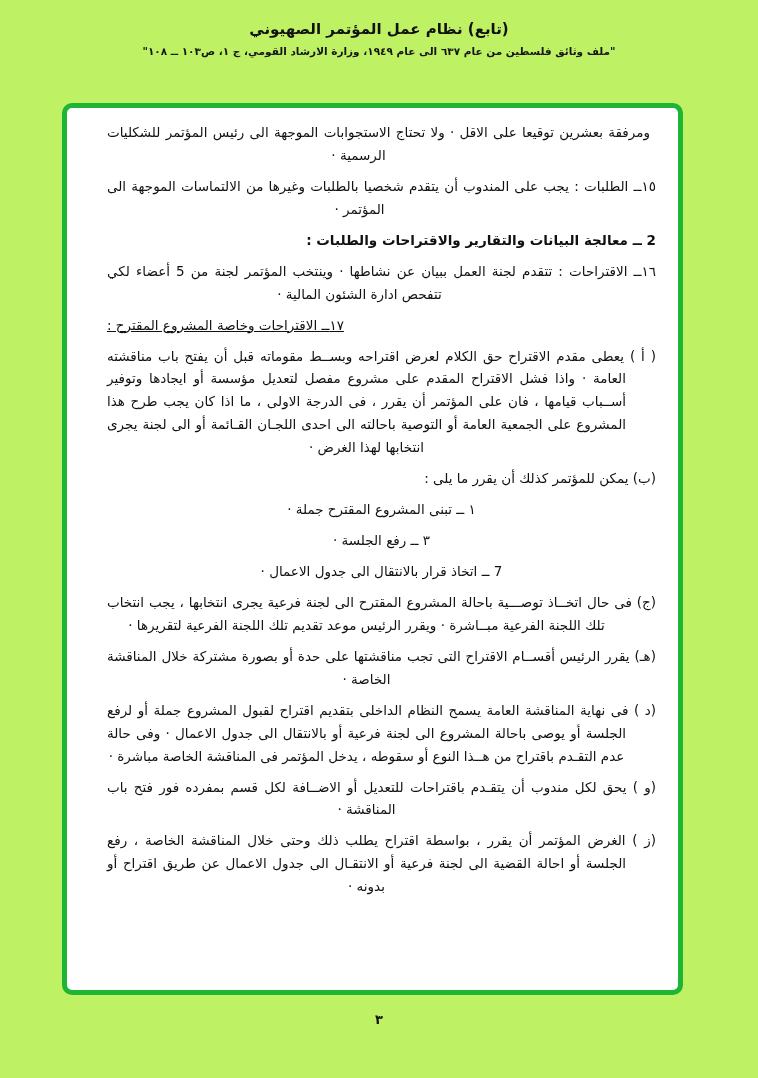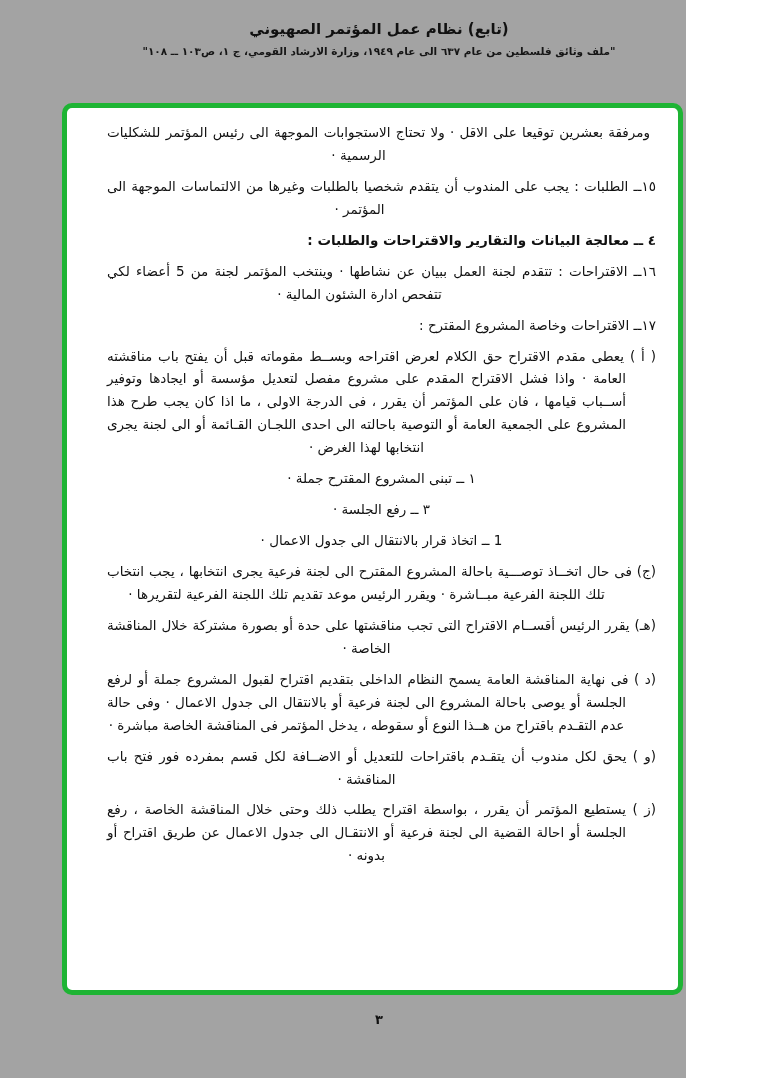--- a/index.html
+++ b/index.html
@@ -4,23 +4,23 @@
 <style>
   html, body {
     margin: 0;
     padding: 0;
     background: #ffffff;
     font-family: "DejaVu Sans", sans-serif;
     color: #111111;
   }
   .page {
     position: relative;
-    width: 686px;
+    width: 758px;
     height: 1078px;
-    background: #a3a3a3;
+    background: #bef264;
     overflow: hidden;
   }
   .header {
     position: absolute;
     top: 20px;
     left: 0;
     width: 758px;
     text-align: center;
     direction: rtl;
   }
@@ -59,21 +59,21 @@
   .doc-body p { margin: 0 0 8px 0; }
 
   .p-just {
     text-align: justify;
     text-align-last: center;
     -moz-text-align-last: center;
   }
   .p-cont { padding-right: 46px; text-indent: -40px; }
   .p-num  { padding-right: 44px; text-indent: -44px; }
   .p-let  { padding-right: 30px; text-indent: -30px; }
-  .p-right { text-align: right; margin-bottom: 10px; }
+  .p-right { text-align: left; margin-bottom: 10px; text-decoration: underline; }
   .p-head {
     text-align: right;
     font-weight: bold;
     margin: 14px 48px 12px 0;
   }
   .p-let1 {
     text-align: right;
     margin-right: 112px;
     margin-bottom: 10px;
   }
@@ -99,30 +99,31 @@
 
   <div class="header">
     <div class="doc-title">(تابع) نظام عمل المؤتمر الصهيوني</div>
     <div class="doc-source">"ملف وثائق فلسطين من عام ٦٣٧ الى عام ١٩٤٩، وزارة الارشاد القومي، ج ١، ص١٠٣ ــ ١٠٨"</div>
   </div>
 
   <div class="doc-frame" id="doc-frame" style="border: 5px solid rgb(30, 180, 52);">
     <div class="doc-body" id="doc-body">
         <p class="p-just p-cont">ومرفقة بعشرين توقيعا على الاقل · ولا تحتاج الاستجوابات الموجهة الى رئيس المؤتمر للشكليات الرسمية ·</p>
         <p class="p-just p-num">١٥ــ الطلبات : يجب على المندوب أن يتقدم شخصيا بالطلبات وغيرها من الالتماسات الموجهة الى المؤتمر ·</p>
-        <p class="p-head">٤ ــ معالجة البيانات والتقارير والاقتراحات والطلبات :</p>
+        <p class="p-head">2 ــ معالجة البيانات والتقارير والاقتراحات والطلبات :</p>
         <p class="p-just p-num">١٦ــ الاقتراحات : تتقدم لجنة العمل ببيان عن نشاطها · وينتخب المؤتمر لجنة من 5 أعضاء لكي تتفحص ادارة الشئون المالية ·</p>
         <p class="p-right">١٧ــ الاقتراحات وخاصة المشروع المقترح :</p>
         <p class="p-just p-let">( أ ) يعطى مقدم الاقتراح حق الكلام لعرض اقتراحه وبســط مقوماته قبل أن يفتح باب مناقشته العامة · واذا فشل الاقتراح المقدم على مشروع مفصل لتعديل مؤسسة أو ايجادها وتوفير أســباب قيامها ، فان على المؤتمر أن يقرر ، فى الدرجة الاولى ، ما اذا كان يجب طرح هذا المشروع على الجمعية العامة أو التوصية باحالته الى احدى اللجـان القـائمة أو الى لجنة يجرى انتخابها لهذا الغرض ·</p>
+        <p class="p-let1">(ب) يمكن للمؤتمر كذلك أن يقرر ما يلى :</p>
         <p class="p-sub">١ ــ تبنى المشروع المقترح جملة ·</p>
         <p class="p-sub">٣ ــ رفع الجلسة ·</p>
-        <p class="p-sub">1 ــ اتخاذ قرار بالانتقال الى جدول الاعمال ·</p>
+        <p class="p-sub">7 ــ اتخاذ قرار بالانتقال الى جدول الاعمال ·</p>
         <p class="p-just p-let">(ج) فى حال اتخــاذ توصـــية باحالة المشروع المقترح الى لجنة فرعية يجرى انتخابها ، يجب انتخاب تلك اللجنة الفرعية مبــاشرة · ويقرر الرئيس موعد تقديم تلك اللجنة الفرعية لتقريرها ·</p>
         <p class="p-just p-let">(هـ) يقرر الرئيس أقســام الاقتراح التى تجب مناقشتها على حدة أو بصورة مشتركة خلال المناقشة الخاصة ·</p>
         <p class="p-just p-let">(د ) فى نهاية المناقشة العامة يسمح النظام الداخلى بتقديم اقتراح لقبول المشروع جملة أو لرفع الجلسة أو يوصى باحالة المشروع الى لجنة فرعية أو بالانتقال الى جدول الاعمال · وفى حالة عدم التقـدم باقتراح من هــذا النوع أو سقوطه ، يدخل المؤتمر فى المناقشة الخاصة مباشرة ·</p>
         <p class="p-just p-let">(و ) يحق لكل مندوب أن يتقـدم باقتراحات للتعديل أو الاضــافة لكل قسم بمفرده فور فتح باب المناقشة ·</p>
-        <p class="p-just p-let">(ز ) يستطيع المؤتمر أن يقرر ، بواسطة اقتراح يطلب ذلك وحتى خلال المناقشة الخاصة ، رفع الجلسة أو احالة القضية الى لجنة فرعية أو الانتقـال الى جدول الاعمال عن طريق اقتراح أو بدونه ·</p>
+        <p class="p-just p-let">(ز ) الغرض المؤتمر أن يقرر ، بواسطة اقتراح يطلب ذلك وحتى خلال المناقشة الخاصة ، رفع الجلسة أو احالة القضية الى لجنة فرعية أو الانتقـال الى جدول الاعمال عن طريق اقتراح أو بدونه ·</p>
       </div>
   </div>
 
   <div class="footer">٣</div>
 
 </div>
 
 </body></html>

